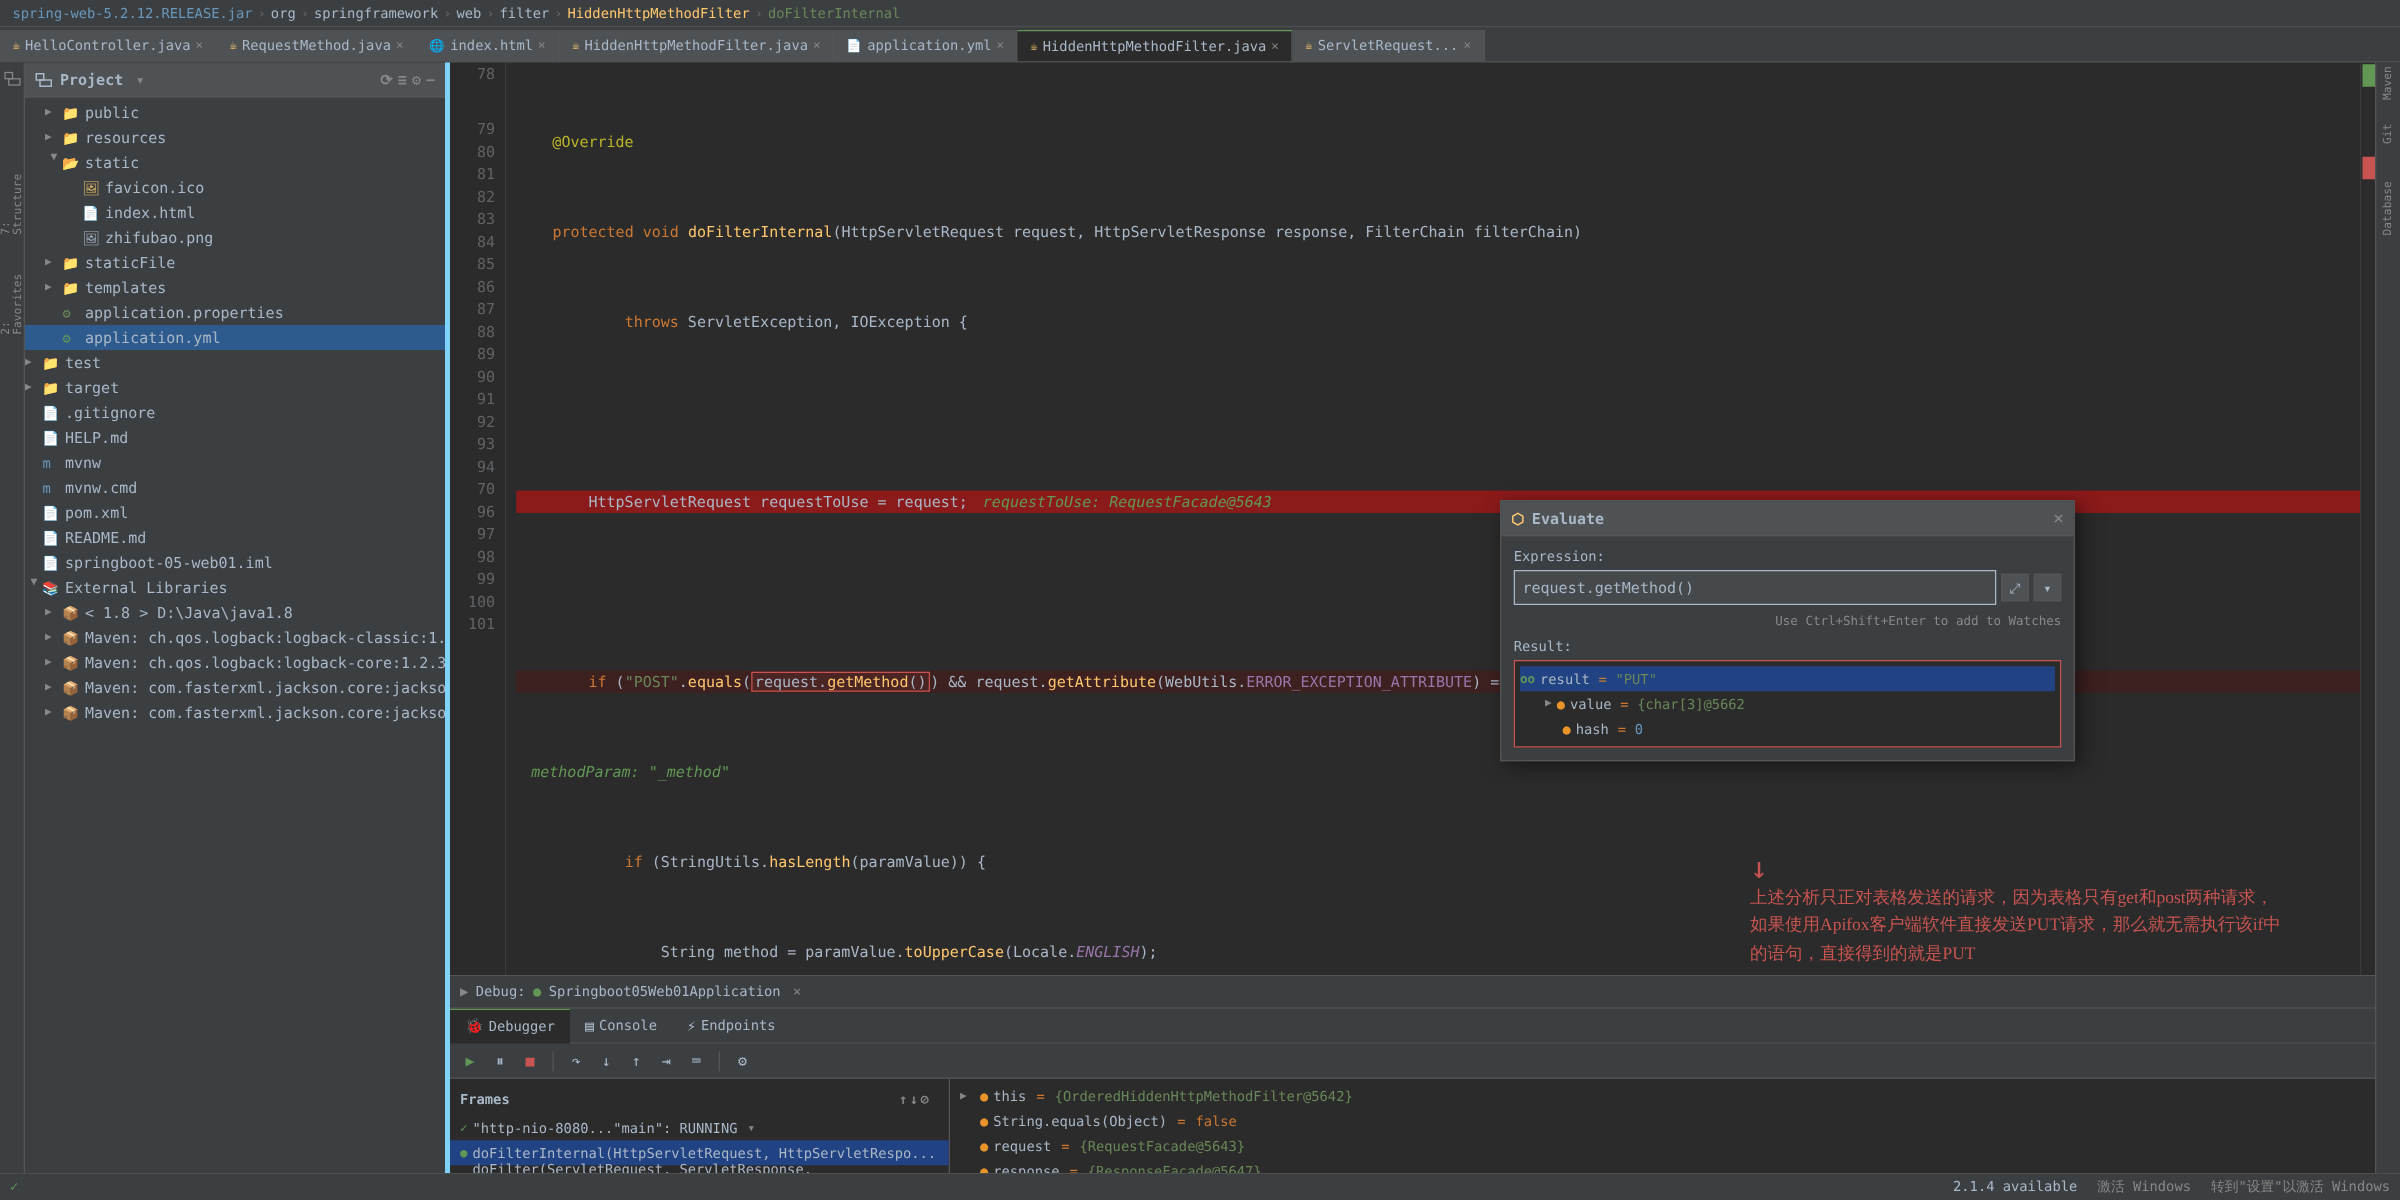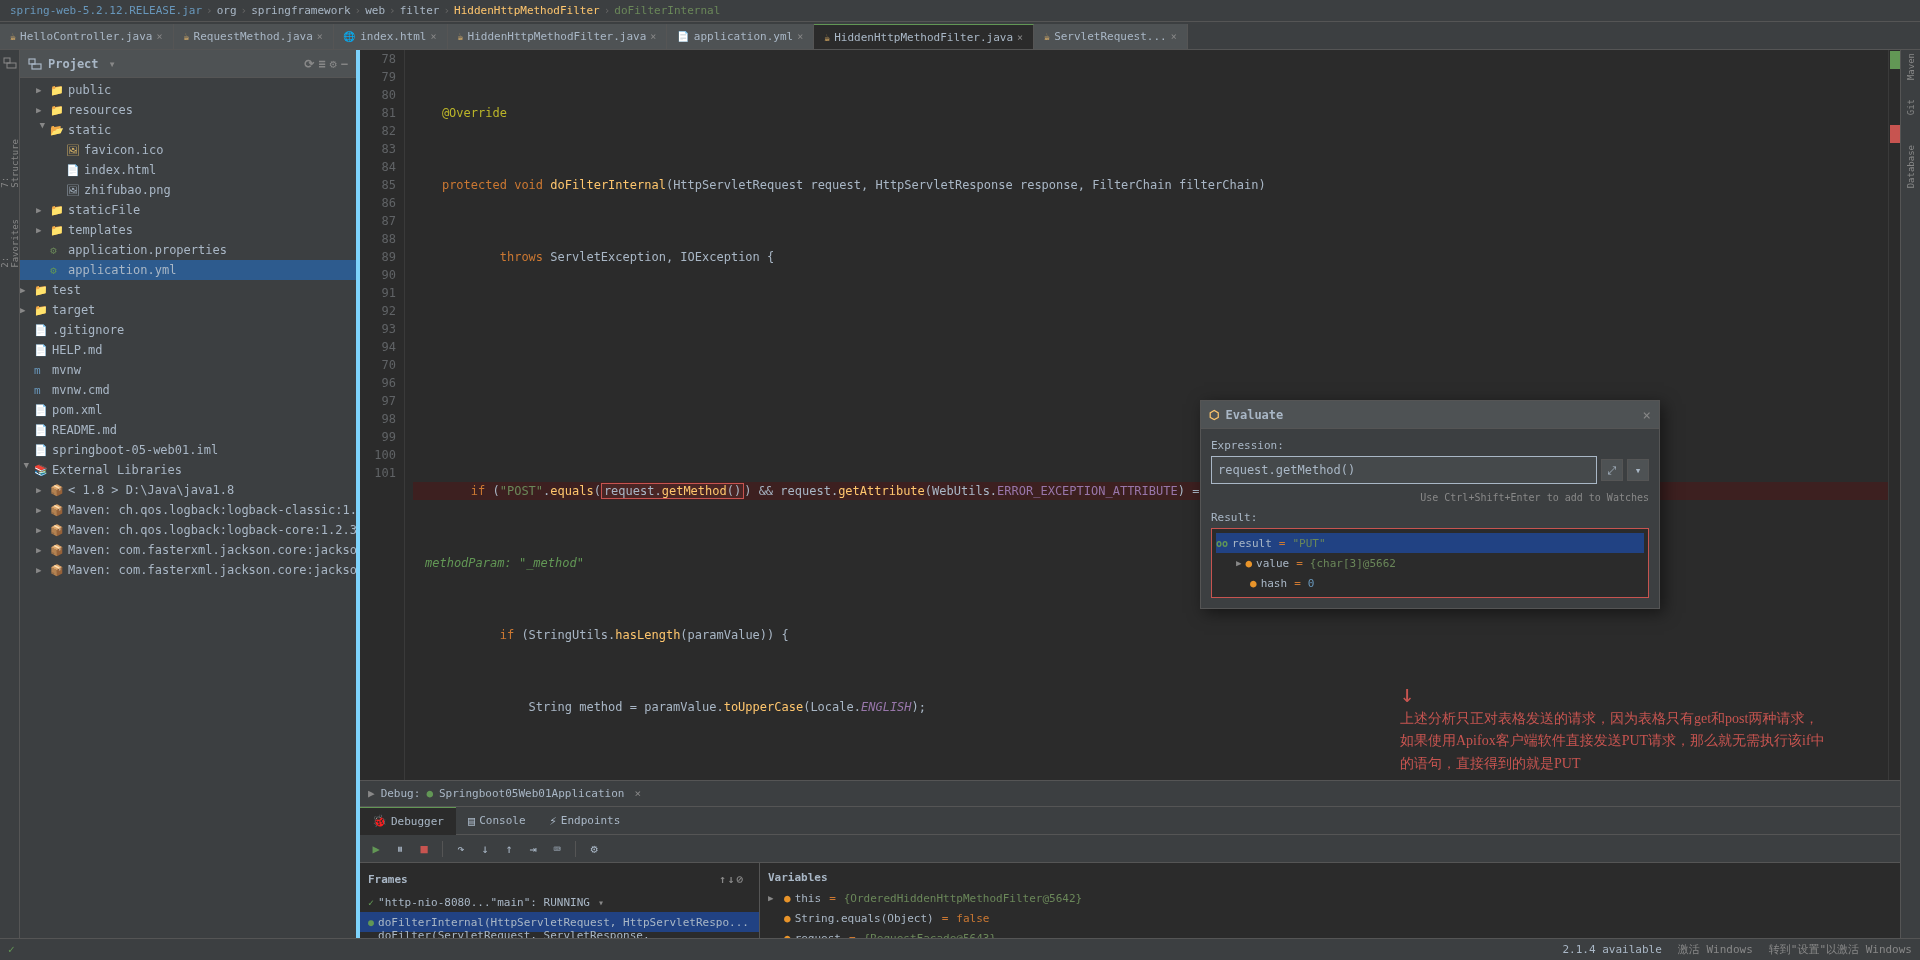--- a/index.html
+++ b/index.html
@@ -687,21 +687,21 @@
   </div>
 
   <div style="flex:1; display:flex; flex-direction:column; overflow:hidden; position:relative;">
 
     <div id="code-editor">
       <div id="code-content">
         <div class="code-lines" style="min-height:100%;">
 
           <div class="line-numbers">
             <div style="height:18px;position:relative;">78<span class="gutter-mark" style="position:absolute;left:-2px;"> </span></div>
-            <div style="height:18px;position:relative;">79<span class="gutter-mark" style="position:absolute;left:-14px;color:#ffc66d;">→</span></div>
+            <div style="height:18px;position:relative;margin-top:26px;">79<span class="gutter-mark" style="position:absolute;left:-14px;color:#ffc66d;">→</span></div>
             <div style="height:18px;">80</div>
             <div style="height:18px;">81</div>
             <div style="height:18px;position:relative;">82<span class="gutter-mark breakpoint-dot" style="position:absolute;left:-14px;">●</span></div>
             <div style="height:18px;">83</div>
             <div style="height:18px;">84</div>
             <div style="height:18px;">85</div>
             <div style="height:18px;">86</div>
             <div style="height:18px;">87</div>
             <div style="height:18px;">88</div>
             <div style="height:18px;">89</div>
@@ -728,20 +728,24 @@
             <div class="line">
               <span>    <span class="kw">protected</span> <span class="kw">void</span> <span class="fn">doFilterInternal</span>(<span style="color:#a9b7c6;">HttpServletRequest</span> request, <span style="color:#a9b7c6;">HttpServletResponse</span> response, <span style="color:#a9b7c6;">FilterChain</span> filterChain)</span>
             </div>
             
             <div class="line">
               <span>            <span class="kw">throws</span> <span style="color:#a9b7c6;">ServletException</span>, <span style="color:#a9b7c6;">IOException</span> {</span>
             </div>
             
             <div class="line">&nbsp;</div>
             
+            <div class="line breakpoint" style="background:#8b1a1a;">
+              <span>        <span style="color:#a9b7c6;">HttpServletRequest</span> <span style="color:#a9b7c6;">requestToUse</span> = request;</span>
+              <span class="inline-comment">requestToUse: RequestFacade@5643</span>
+            </div>
             
             <div class="line">&nbsp;</div>
             
             <div class="line" style="background:#3d2020;">
               <span>        <span class="kw">if</span> (<span class="str">"POST"</span>.<span class="fn">equals</span>(<span class="red-box"><span style="color:#a9b7c6;">request</span>.<span class="fn">getMethod</span>()</span>) &amp;&amp; <span style="color:#a9b7c6;">request</span>.<span class="fn">getAttribute</span>(<span style="color:#a9b7c6;">WebUtils</span>.<span style="color:#9876aa;">ERROR_EXCEPTION_ATTRIBUTE</span>) == <span class="kw">null</span>) {</span>
             </div>
             
             <div class="line">
               <span class="inline-comment">methodParam: "_method"</span>
             </div>
@@ -918,21 +922,20 @@
             <span style="color:#888;font-size:10px;">○</span>
             <span style="color:#a9b7c6;font-size:11px;">doFilter(ServletRequest, ServletResponse, FilterChain):...</span>
           </div>
           <div class="frame-item">
             <span style="color:#888;font-size:10px;">○</span>
             <span style="color:#a9b7c6;font-size:11px;">internalDoFilter(ServletRequest, ServletResponse):193;...</span>
           </div>
         </div>
 
         <div id="variables-panel">
-          <div id="variables-header">Variables</div>
 
           <div class="var-item">
             <span class="var-arrow">▶</span>
             <span style="color:#e8942a;font-size:11px;">●</span>
             <span class="var-name">this</span>
             <span class="var-eq">=</span>
             <span class="var-val">{OrderedHiddenHttpMethodFilter@5642}</span>
           </div>
           <div class="var-item">
             <span class="var-arrow"> </span>

